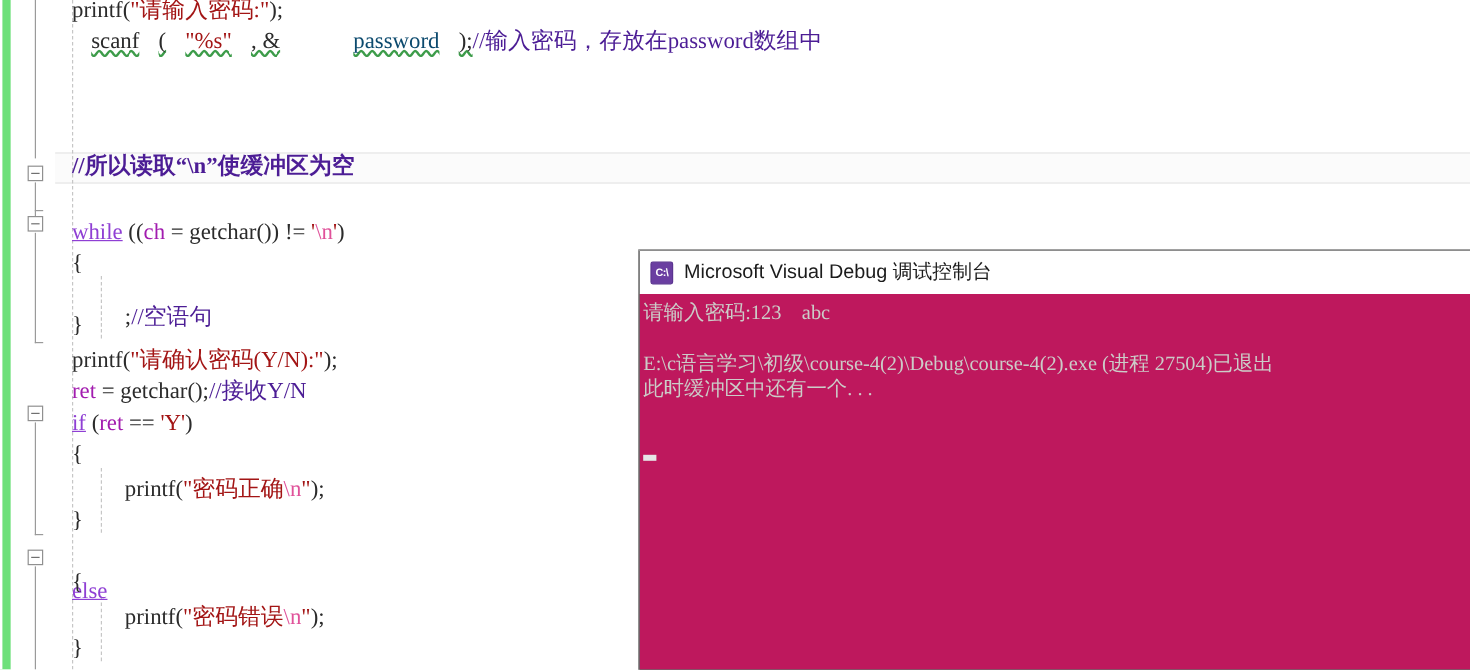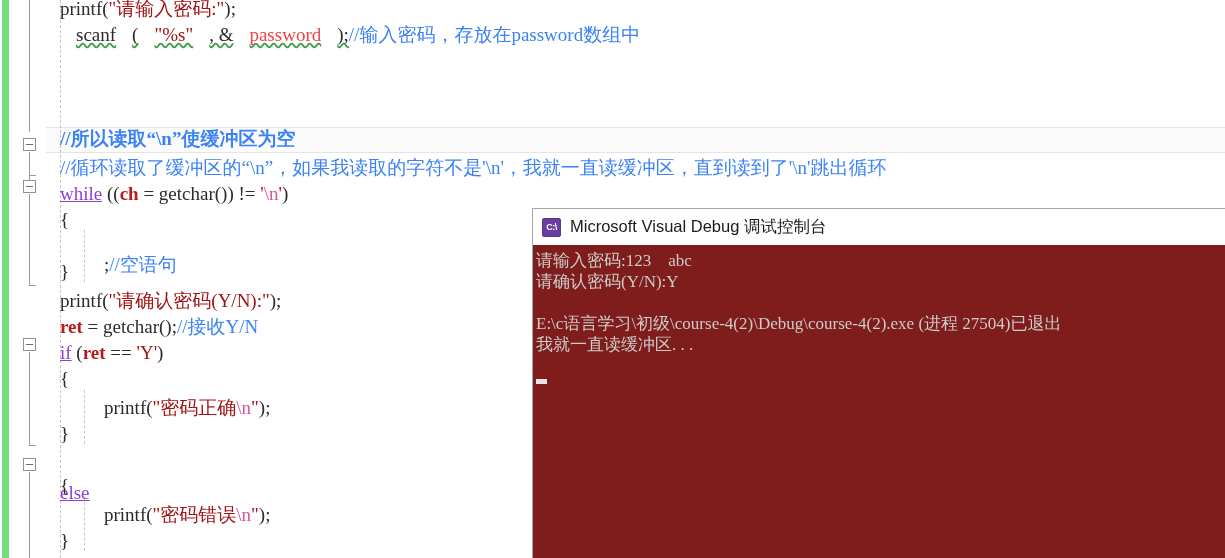--- a/index.html
+++ b/index.html
@@ -110,26 +110,26 @@
   .ln-13 { top: 340px; }
   .ln-14 { top: 366px; }
   .ln-15 { top: 395px; }
   .ln-16 { top: 421px; }
   .ln-17 { top: 447px; margin-top: 33px; }
   .ln-18 { top: 473px; }
   .ln-19 { top: 502px; }
   .ln-20 { top: 528px; }
   .t-fn      { color: #2b2b2b; }
   .t-str     { color: #a31515; }
-  .t-cmt     { color: #3b82f6; }
+  .t-cmt     { color: #4c1d95; }
   .t-kw      { color: #8f3fd4; text-decoration: underline; }
   .t-esc     { color: #e0529a; }
   .t-punct   { color: #2b2b2b; }
-  .t-id      { color: #b91c1c; font-weight: bold; }
-  .t-var     { color: #ef4444; }
+  .t-id      { color: #a21caf; }
+  .t-var     { color: #0c4a6e; margin-left: 45px; }
   .squiggle  {
     text-decoration: underline wavy #3d9c4a;
     text-decoration-skip-ink: none;
     padding-left: 16px;
   }
 
   
   #console {
     position: absolute;
     left: 532px; top: 208px;
@@ -169,21 +169,21 @@
   }
   .console-title {
     font-family: "Liberation Sans", "DejaVu Sans", sans-serif;
     font-size: 16.5px;
     color: #1b1b1b;
     white-space: nowrap;
   }
   .console-body {
     position: absolute;
     left: 0; top: 36px; right: 0; bottom: 0;
-    background: #7f1d1d;
+    background: #be185d;
     padding: 5px 0 0 3px;
   }
   .c-line {
     font-family: "Liberation Serif", "DejaVu Serif", serif;
     font-size: 17px;
     line-height: 21px;
     color: #ccccc8;
     white-space: pre;
     height: 21px;
   }
@@ -223,21 +223,20 @@
   <div class="indent-guide" style="left:84px; top:230px; height:52px;"></div>
   <div class="indent-guide" style="left:84px; top:390px; height:54px;"></div>
   <div class="indent-guide" style="left:84px; top:497px; height:54px;"></div>
 
   <div class="code-layer" id="code-layer">
       <div class="line ln-0"><span><span class="t-fn">printf</span><span class="t-punct">(</span><span class="t-str">"请输入密码:"</span><span class="t-punct">);</span></span></div>
       <div class="line ln-1"><span class=""><span class="t-fn squiggle">scanf</span><span class="t-punct squiggle">(</span><span class="t-str squiggle">"%s"</span><span class="t-punct squiggle">, &amp;</span><span class="t-var squiggle">password</span><span class="t-punct squiggle">);</span><span class="t-cmt">//输入密码，存放在password数组中</span></span></div>
       <div class="line ln-2"><span></span></div>
       <div class="line ln-4"><span></span></div>
       <div class="line ln-5"><span><span class="t-cmt">//所以读取“\n”使缓冲区为空</span></span></div>
-      <div class="line ln-6"><span><span class="t-cmt">//循环读取了缓冲区的“\n”，如果我读取的字符不是'\n'，我就一直读缓冲区，直到读到了'\n'跳出循环</span></span></div>
       <div class="line ln-7"><span><span class="t-kw">while</span><span class="t-punct"> ((</span><span class="t-id">ch</span><span class="t-punct"> = </span><span class="t-fn">getchar</span><span class="t-punct">()) != </span><span class="t-str">'</span><span class="t-esc">\n</span><span class="t-str">'</span><span class="t-punct">)</span></span></div>
       <div class="line ln-8"><span><span class="t-punct">{</span></span></div>
       <div class="line ln-9" style="left: 104px;"><span><span class="t-punct">;</span><span class="t-cmt">//空语句</span></span></div>
       <div class="line ln-10"><span><span class="t-punct">}</span></span></div>
       <div class="line ln-11"><span><span class="t-fn">printf</span><span class="t-punct">(</span><span class="t-str">"请确认密码(Y/N):"</span><span class="t-punct">);</span></span></div>
       <div class="line ln-12"><span><span class="t-id">ret</span><span class="t-punct"> = </span><span class="t-fn">getchar</span><span class="t-punct">();</span><span class="t-cmt">//接收Y/N</span></span></div>
       <div class="line ln-13"><span><span class="t-kw">if</span><span class="t-punct"> (</span><span class="t-id">ret</span><span class="t-punct"> == </span><span class="t-str">'Y'</span><span class="t-punct">)</span></span></div>
       <div class="line ln-14"><span><span class="t-punct">{</span></span></div>
       <div class="line ln-15" style="left: 104px;"><span><span class="t-fn">printf</span><span class="t-punct">(</span><span class="t-str">"密码正确</span><span class="t-esc">\n</span><span class="t-str">"</span><span class="t-punct">);</span></span></div>
       <div class="line ln-16"><span><span class="t-punct">}</span></span></div>
@@ -251,18 +250,17 @@
 <div id="console">
   <div class="console-titlebar">
     <div class="console-icon">
       <span class="glyph">C:\</span>
     </div>
     <div class="console-title">Microsoft Visual Debug 调试控制台</div>
   </div>
   <div class="console-body" id="console-body">
     <div class="cursor"></div>
   <div class="c-line">请输入密码:123    abc</div>
-      <div class="c-line">请确认密码(Y/N):Y</div>
       <div class="c-line c-blank"></div>
       <div class="c-line">E:\c语言学习\初级\course-4(2)\Debug\course-4(2).exe (进程 27504)已退出</div>
-      <div class="c-line">我就一直读缓冲区. . .</div>
+      <div class="c-line">此时缓冲区中还有一个. . .</div>
     </div>
 </div>
 
 </body></html>

